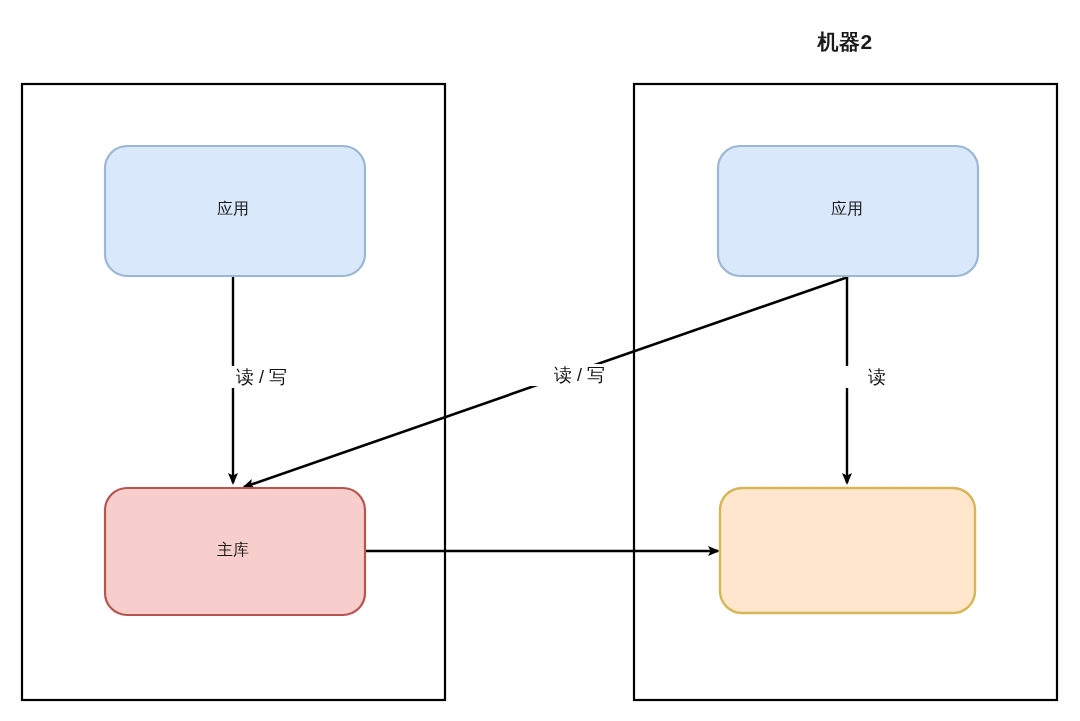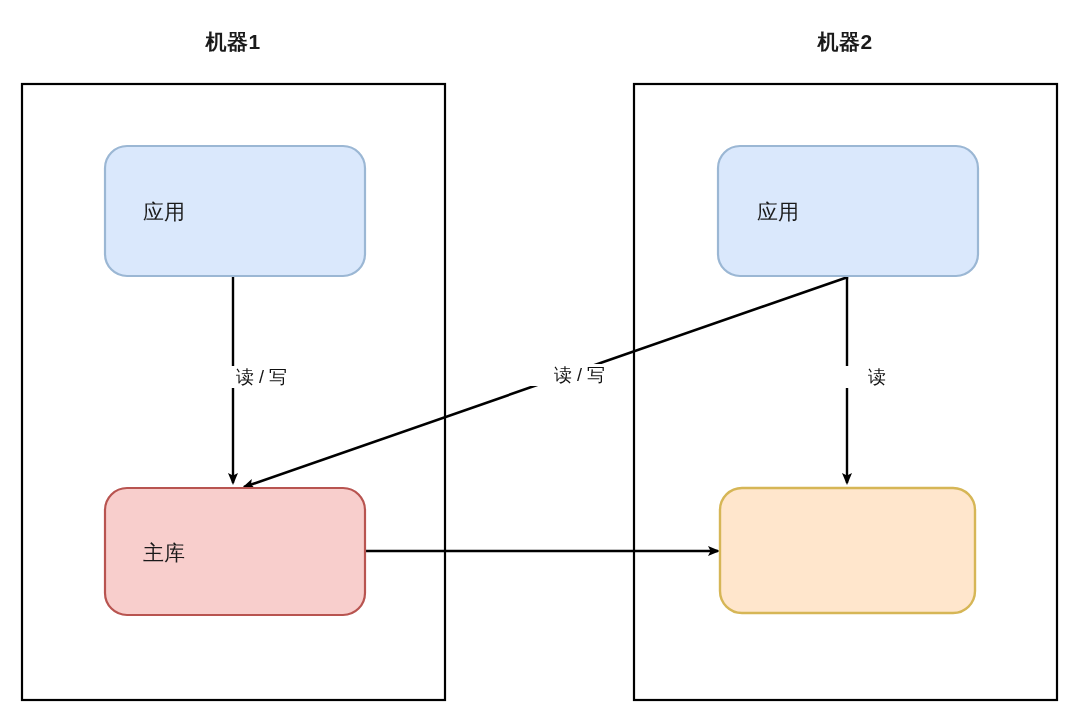--- a/index.html
+++ b/index.html
@@ -31,25 +31,25 @@
     font-size: 21px;
     font-weight: 700;
     color: #1a1a1a;
     letter-spacing: 0.5px;
     white-space: nowrap;
     text-align: center;
     line-height: 1;
   }
   .node-label {
     position: absolute;
-    font-size: 21px;
+    font-size: 16px;
     font-weight: 400;
     color: #1a1a1a;
     white-space: nowrap;
-    text-align: left;
+    text-align: center;
     line-height: 1;
   }
   .edge-label {
     position: absolute;
     font-size: 18px;
     font-weight: 400;
     color: #111111;
     white-space: nowrap;
     text-align: right;
     line-height: 1;
@@ -79,21 +79,20 @@
     <line x1="847" y1="277" x2="847" y2="483" stroke="#000000" stroke-width="2.4" marker-end="url(#arrowhead)"></line>
 
     <line x1="366" y1="551" x2="718" y2="551" stroke="#000000" stroke-width="2.4" marker-end="url(#arrowhead)"></line>
 
     <rect x="105" y="146" width="260" height="130" rx="22" ry="22" fill="#dae8fc" stroke="#9bb7d4" stroke-width="2.2"></rect>
     <rect x="718" y="146" width="260" height="130" rx="22" ry="22" fill="#dae8fc" stroke="#9bb7d4" stroke-width="2.2"></rect>
     <rect x="105" y="488" width="260" height="127" rx="22" ry="22" fill="#f8cecc" stroke="#b85450" stroke-width="2.2"></rect>
     <rect x="720" y="488" width="255" height="125" rx="22" ry="22" fill="#ffe6cc" stroke="#d6b656" stroke-width="2.4"></rect>
   </svg>
 
-  <div class="group-title" style="left:143px; top:31px; width:180px;">机器1</div>
   <div class="group-title" style="left:755px; top:31px; width:180px;">机器2</div>
 
   <div class="node-label" style="left:143px; top:201px; width:180px;">应用</div>
   <div class="node-label" style="left:757px; top:201px; width:180px;">应用</div>
   <div class="node-label" style="left:143px; top:542px; width:180px;">主库</div>
 
   <div class="edge-label" style="left:183px; top:366px; width:100px;">读 / 写</div>
   <div class="edge-label" style="left:501px; top:364px; width:100px;">读 / 写</div>
   <div class="edge-label" style="left:812px; top:366px; width:70px;">读</div>
 

